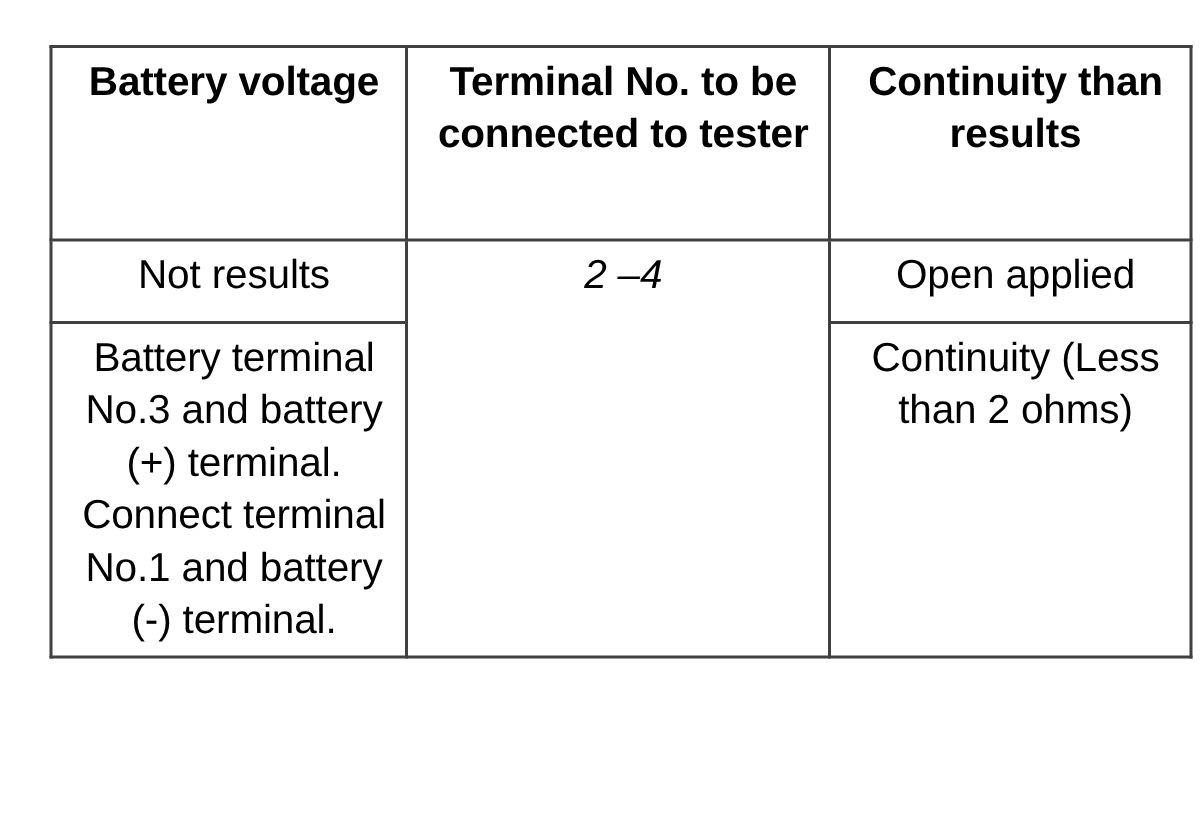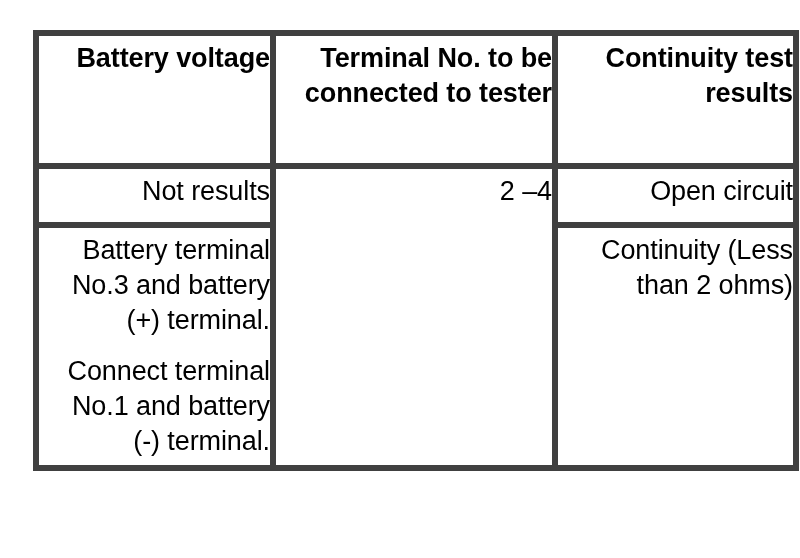--- a/index.html
+++ b/index.html
@@ -30,23 +30,23 @@
     left: 33px;
     top: 30px;
     width: 713px;
     border-collapse: collapse;
     table-layout: fixed;
     background: #ffffff;
   }
 
   .spec-table td,
   .spec-table th {
-    border: 6px solid #404040;
+    border: 2px solid #404040;
     vertical-align: top;
-    text-align: right;
+    text-align: center;
     padding: 5px 0 6px 7px;
     font-size: 27px;
     line-height: 35px;
     font-weight: normal;
     letter-spacing: -0.1px;
   }
 
   .spec-table th {
     font-weight: bold;
   }
@@ -56,50 +56,50 @@
   .col-terminal  { width: 282px; }
   .col-result    { width: 241px; }
 
   
   .header-row th { height: 116px; }
 
   
   .row-not-applied td { height: 42px; }
 
   
-  .cell-terminal-merged { vertical-align: top; }
+  .cell-terminal-merged { vertical-align: top; font-style: italic; }
 
   .cell-block { display: block; }
-  .cell-block + .cell-block { margin-top: 16px; }
+  .cell-block + .cell-block { margin-top: 0; }
 </style>
 </head>
 <body>
 
 <div class="sheet">
 
   <table class="spec-table">
     <colgroup>
       <col class="col-voltage">
       <col class="col-terminal">
       <col class="col-result">
     </colgroup>
 
     <thead>
       <tr class="header-row">
         <th class="col-voltage">Battery voltage</th>
         <th class="col-terminal">Terminal No. to be connected to tester</th>
-        <th class="col-result">Continuity test results</th>
+        <th class="col-result">Continuity than results</th>
       </tr>
     </thead>
 
     <tbody>
       <tr class="row-not-applied">
         <td>Not results</td>
         <td class="cell-terminal-merged" rowspan="2">2 –4</td>
-        <td>Open circuit</td>
+        <td>Open applied</td>
       </tr>
 
       <tr>
         <td>
           <span class="cell-block">Battery terminal No.3 and battery (+) terminal.</span>
           <span class="cell-block">Connect terminal No.1 and battery (-) terminal.</span>
         </td>
         <td>Continuity (Less than 2 ohms)</td>
       </tr>
     </tbody>

